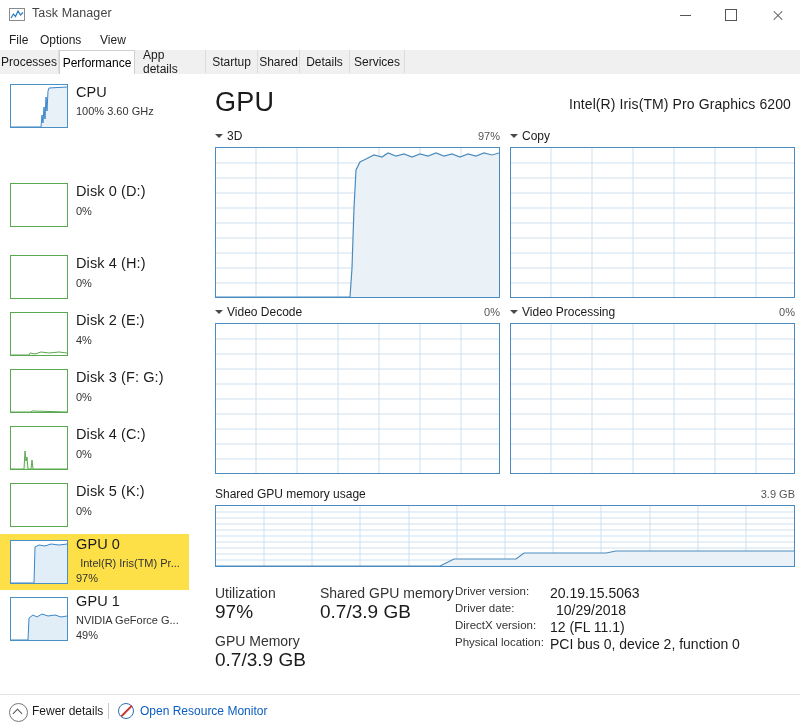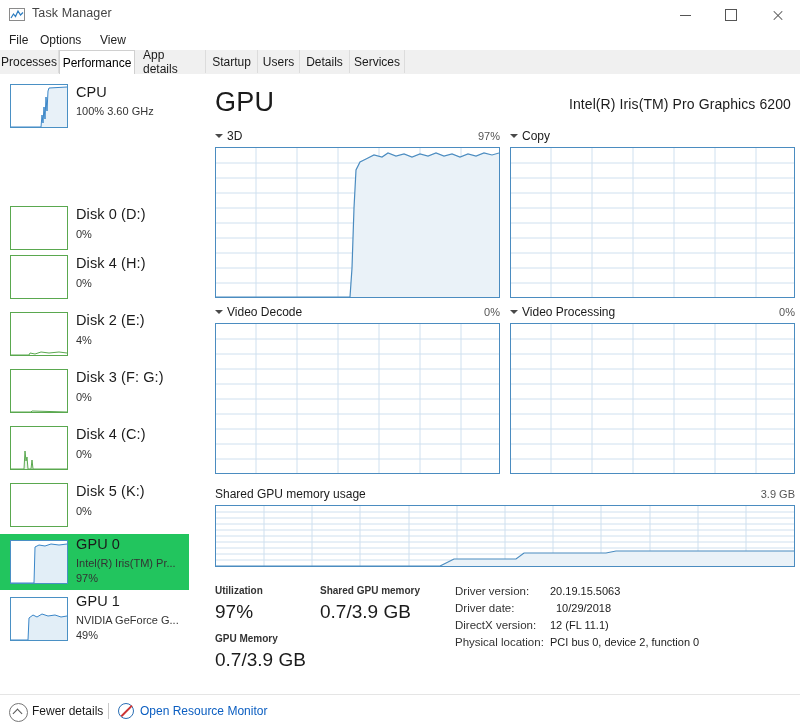--- a/index.html
+++ b/index.html
@@ -77,21 +77,21 @@
   .sidebar {
     position: absolute; left: 0; top: 74px; width: 190px; height: 620px;
     background: #ffffff;
     border-right: 1px solid #e2e2e2;
     overflow: hidden;
   }
   .side-item {
     position: absolute; left: 0; width: 189px; height: 56px;
     box-sizing: border-box;
   }
-  .side-item.selected { background: #22c55e; }
+  .side-item.selected { background: #fde047; text-align: center; }
   .thumb {
     position: absolute; left: 10px; top: 6px; width: 58px; height: 44px;
     box-sizing: border-box; background: #ffffff;
   }
   .thumb svg { display: block; }
   .side-title {
     position: absolute; left: 76px; font-size: 14.5px; color: #1b1b1b;
     letter-spacing: .1px; white-space: nowrap;
   }
   .side-sub {
@@ -132,24 +132,24 @@
     position: absolute; right: 0; top: 0px;
     font-size: 11px; color: #555;
   }
   .chart-box {
     position: absolute; left: 0; box-sizing: border-box;
     border: 1px solid #4b8cc0; background: #ffffff; overflow: hidden;
   }
   .chart-box svg { display: block; }
 
   
-  .stat-label { position: absolute; font-size: 10px; color: #333; font-weight: bold; }
+  .stat-label { position: absolute; font-size: 14px; color: #333; }
   .stat-value { position: absolute; font-size: 19px; color: #1b1b1b; }
   .info-key { position: absolute; font-size: 11.5px; color: #333; }
-  .info-val { position: absolute; font-size: 11px; color: #1b1b1b; }
+  .info-val { position: absolute; font-size: 14px; color: #1b1b1b; }
 
   
   .footer {
     position: absolute; left: 0; top: 694px; width: 800px; height: 34px;
     background: #ffffff; border-top: 1px solid #e5e5e5;
   }
   .footer-chev {
     position: absolute; left: 9px; top: 8px; width: 17px; height: 17px;
     border: 1px solid #777; border-radius: 50%;
   }
@@ -206,40 +206,40 @@
     <span class="menu-item" style="left:5px">File</span>
     <span class="menu-item" style="left:36px">Options</span>
     <span class="menu-item" style="left:96px">View</span>
   </div>
 
   <div class="tabstrip">
     <div class="tab" style="left:0px;   width:59px">Processes</div>
     <div class="tab active" style="left:59px;  width:76px">Performance</div>
     <div class="tab" style="left:135px; width:71px">App details</div>
     <div class="tab" style="left:206px; width:52px">Startup</div>
-    <div class="tab" style="left:258px; width:42px">Users</div>
+    <div class="tab" style="left:258px; width:42px">Shared</div>
     <div class="tab" style="left:300px; width:50px">Details</div>
     <div class="tab" style="left:350px; width:55px">Services</div>
   </div>
 
   <div class="sidebar">
 
     <div class="side-item" style="top:4px">
       <div class="thumb" style="border:1px solid #4a90c4">
         <svg width="56" height="42" viewBox="0 0 56 42" preserveAspectRatio="none">
           <path d="M0,42 L30,42 L31,30 L32,38 L33,22 L34,34 L35,12 L36,26 L37,6 L38,3 L56,2 L56,42 Z" fill="#e8f1f8"></path>
           <polyline points="0,42 30,42 31,30 32,38 33,22 34,34 35,12 36,26 37,6 38,3 56,2" fill="none" stroke="#3a86c8" stroke-width="1"></polyline>
         </svg>
       </div>
       <span class="side-title" style="top:6px">CPU</span>
       <span class="side-sub" style="top:27px">100% 3.60 GHz</span>
     </div>
 
 
-    <div class="side-item" style="top:126px">
+    <div class="side-item" style="top:103px">
       <div class="thumb" style="border:1px solid #5aa84f">
         <svg width="56" height="42" viewBox="0 0 56 42" preserveAspectRatio="none"></svg>
       </div>
       <span class="side-title" style="top:6px">Disk 0 (D:)</span>
       <span class="side-sub" style="top:28px">0%</span>
     </div>
 
     <div class="side-item" style="top:175px">
       <div class="thumb" style="border:1px solid #5aa84f">
         <svg width="56" height="42" viewBox="0 0 56 42" preserveAspectRatio="none"></svg>

